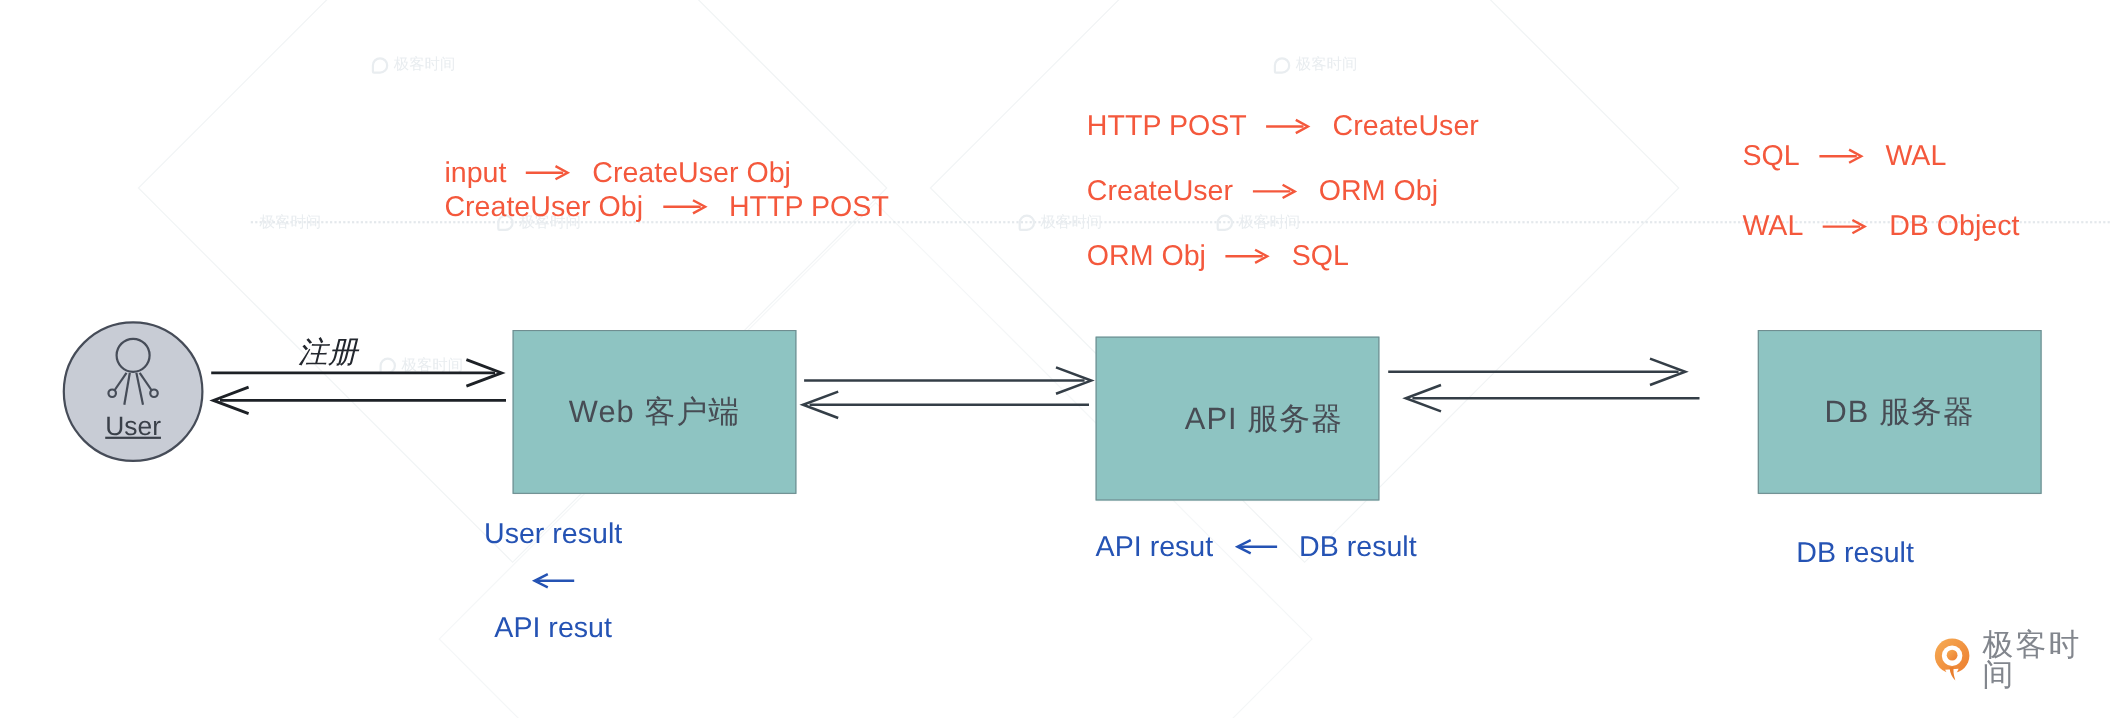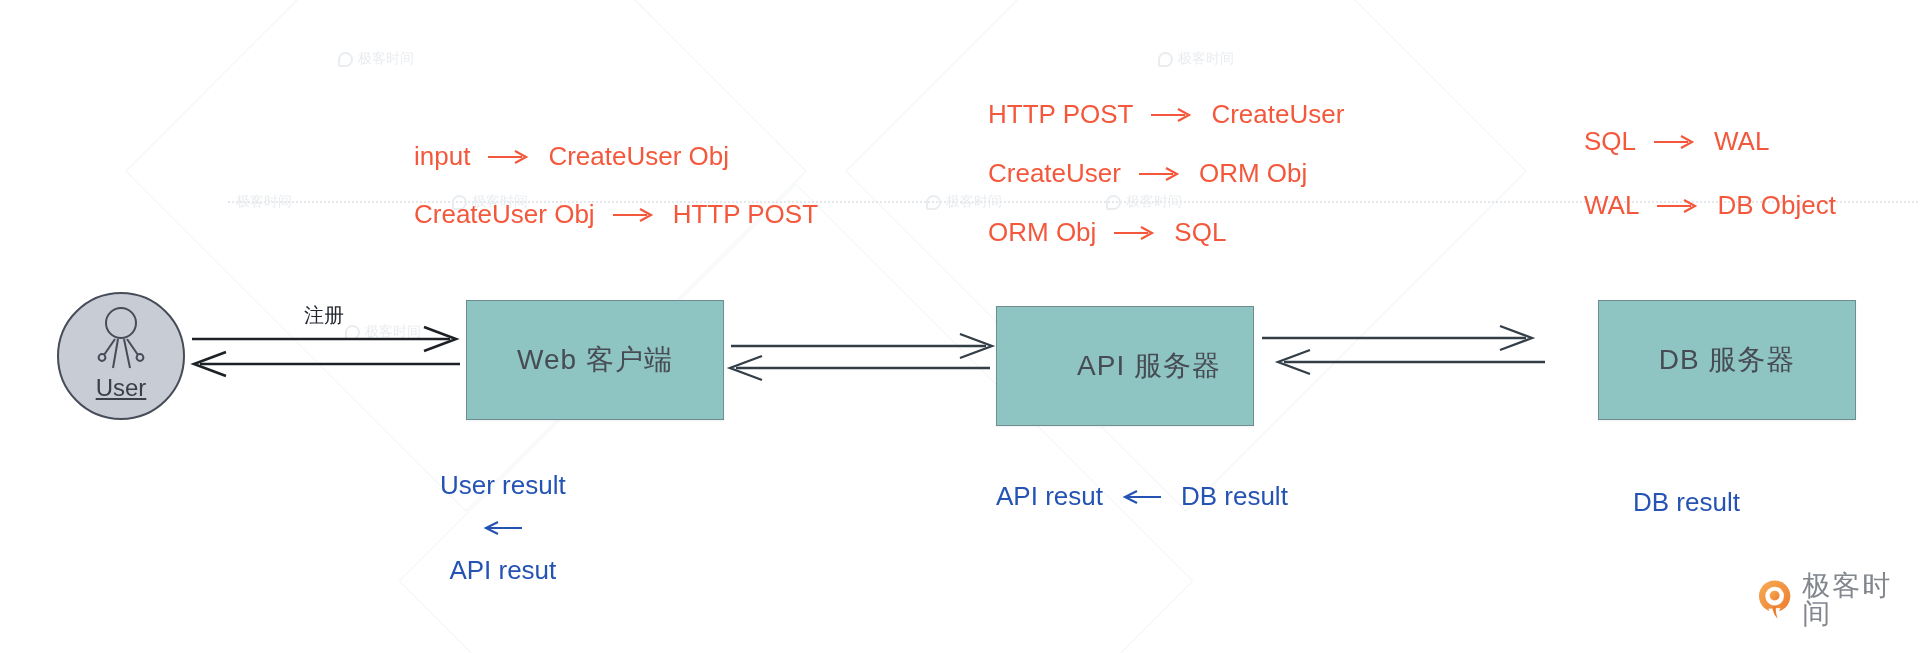--- a/index.html
+++ b/index.html
@@ -22,37 +22,37 @@
   
   .actor{
     position:absolute;left:57px;top:292px;width:128px;height:128px;border-radius:50%;
     background:#c8ccd5;border:2px solid #464c58;box-sizing:border-box;z-index:3;
     display:flex;flex-direction:column;align-items:center;justify-content:flex-start;
   }
   .actor svg{margin-top:12px;}
   .actor-label{font-size:24px;color:#3a4049;margin-top:4px;line-height:1;text-decoration:underline;}
   
   .node{
-    position:absolute;width:258px;height:120px;background:#8ec4c2;border:1px solid #6f8d90;
+    position:absolute;width:258px;height:149px;background:#8ec4c2;border:1px solid #6f8d90;
     box-sizing:border-box;display:flex;align-items:center;justify-content:center;z-index:3;
     font-size:28px;color:#474c54;letter-spacing:1px;box-shadow:0 1px 2px rgba(0,0,0,0.06);
   }
   .node-web{left:466px;top:300px;}
   .node-api{left:996px;top:306px;padding-left:48px;}
   .node-db{left:1562px;top:300px;margin-left:36px;}
   
-  .edge-label{position:absolute;left:252px;top:302px;width:92px;text-align:right;
-    font-size:20px;color:#23272e;z-index:3;}
+  .edge-label{position:absolute;left:252px;top:302px;width:92px;text-align:center;
+    font-size:27px;color:#23272e;z-index:3;font-style:italic;}
   
   .flow{position:absolute;z-index:3;display:flex;}
   .flow-col{flex-direction:column;}
   .row{display:flex;align-items:center;gap:16px;}
   .orange{color:#f4583c;font-size:26px;}
   .blue{color:#2553b4;font-size:26px;align-items:center;gap:18px;}
-  .g-web{left:414px;top:141px;gap:27px;}
+  .g-web{left:404px;top:141px;}
   .g-api{left:988px;top:99px;gap:28px;}
   .g-db{left:1584px;top:126px;gap:33px;}
   .b-web{left:440px;top:470px;flex-direction:column;}
   .b-api{left:996px;top:481px;}
   .b-db{left:1633px;top:487px;}
   .ar{flex:0 0 auto;display:block;}
   
   .brand{position:absolute;left:1756px;top:572px;display:flex;align-items:center;gap:9px;z-index:3;}
   .brand-name{font-size:28px;color:#82868d;letter-spacing:2px;line-height:1;}
 </style>

